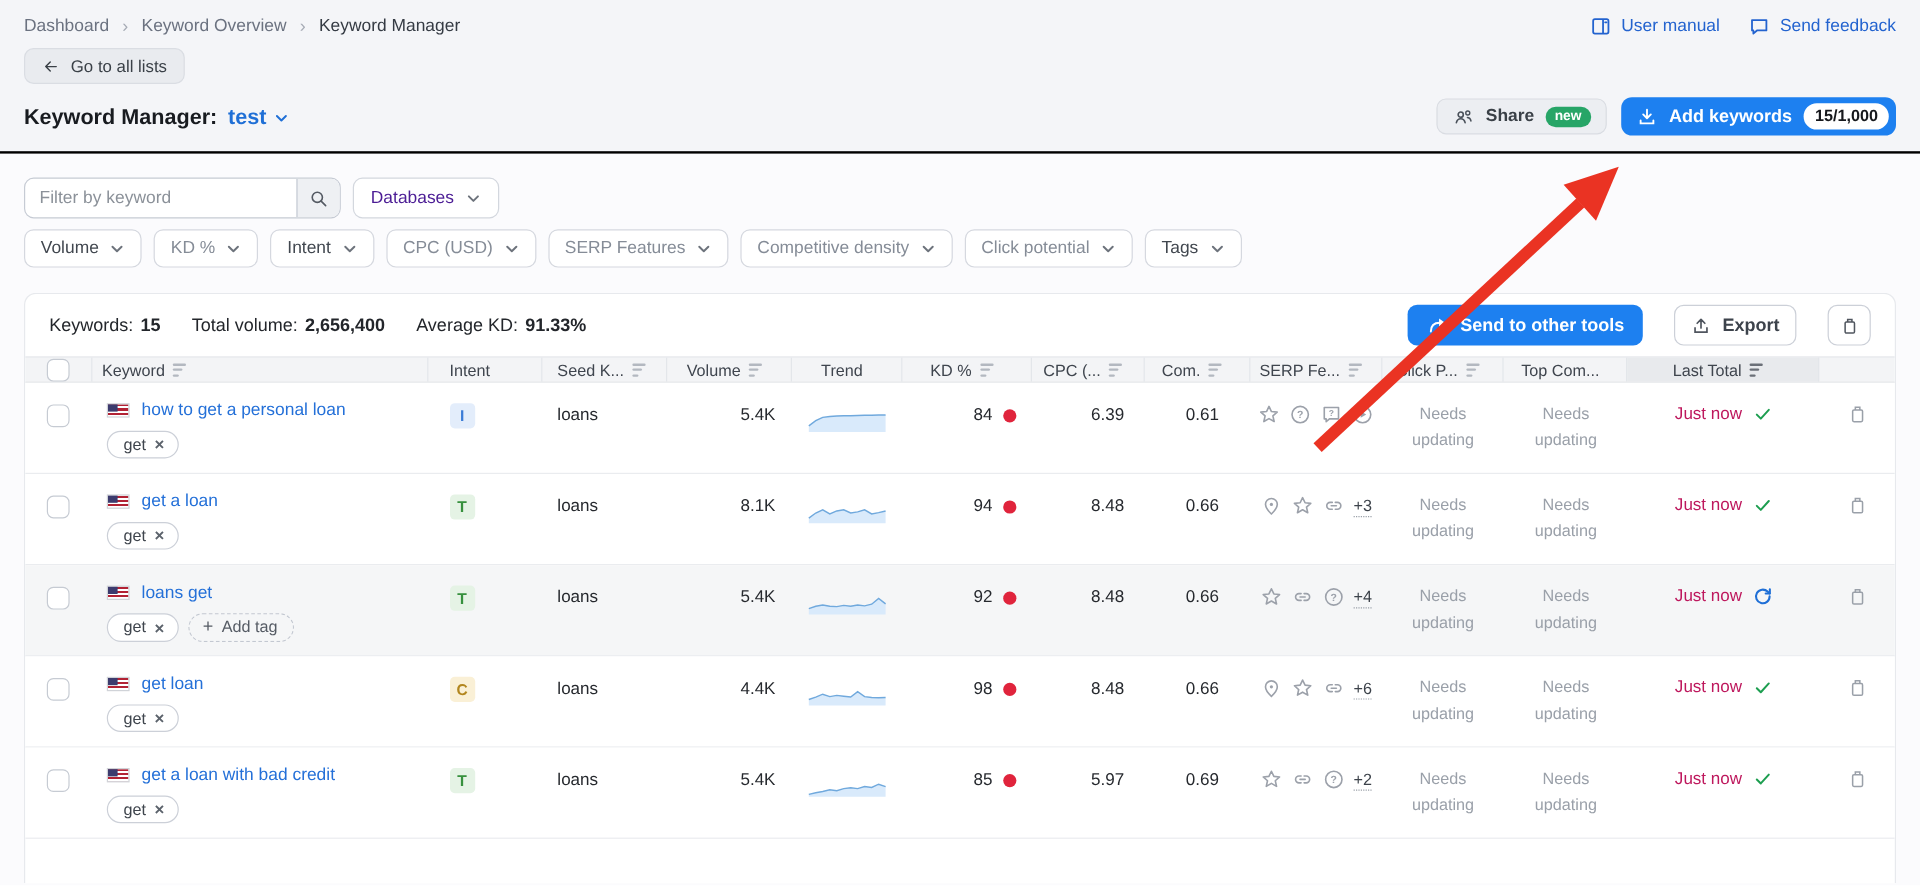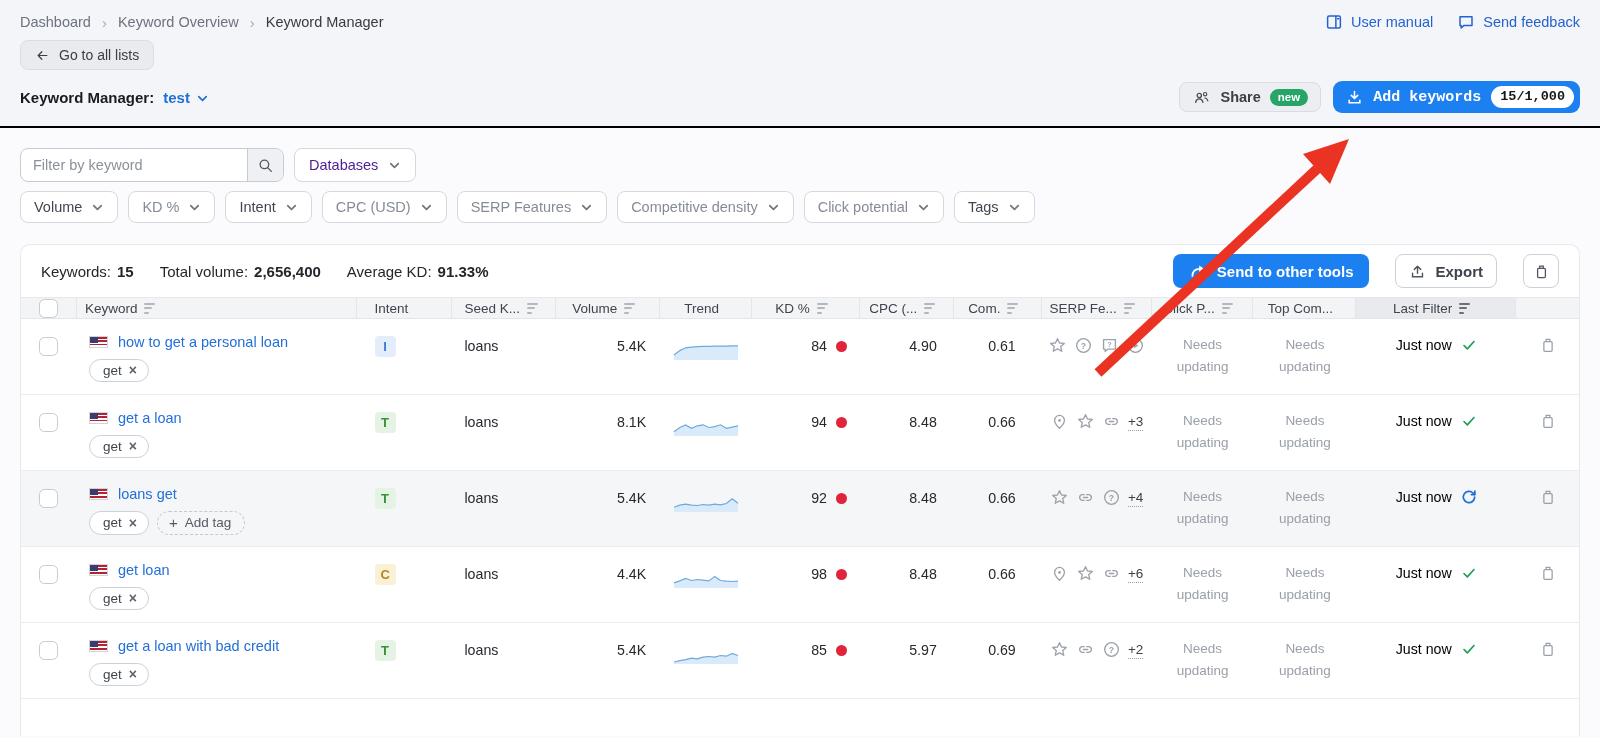--- a/index.html
+++ b/index.html
@@ -12,28 +12,28 @@
 .breadcrumb{display:flex;gap:11px;align-items:center;font-size:14.5px;color:#6b7280;}
 .breadcrumb .sep{color:#a6abb5;font-size:15px;}
 .crumb{cursor:pointer;}
 .crumb-last{color:#353b44;}
 .top-links{display:flex;gap:24px;}
 .tlink{display:flex;align-items:center;gap:8px;color:#2363cf;font-size:14.5px;font-weight:500;cursor:pointer;}
 .tlink svg{width:18px;height:18px;}
 .back-btn{margin-top:9px;display:inline-flex;align-items:center;gap:9px;background:#e9ebef;border:1px solid #dadde3;border-radius:8px;height:30px;padding:0 14px;font-size:14px;color:#3a4047;cursor:pointer;}
 .back-btn svg{width:15px;height:15px;}
 .title-row{display:flex;justify-content:space-between;align-items:center;margin-top:11px;}
-h1{margin:0;font-size:15px;font-weight:700;color:#181b20;display:flex;align-items:center;gap:9px;}
+h1{margin:0;font-size:18px;font-weight:700;color:#181b20;display:flex;align-items:center;gap:9px;}
 .list-name{color:var(--rblue);cursor:pointer;display:inline-flex;align-items:center;gap:5px;}
 .title-chev{width:15px;height:15px;color:var(--rblue);margin-top:3px;}
 .hdr-actions{display:flex;gap:12px;align-items:center;}
 .share-btn{display:inline-flex;align-items:center;gap:9px;background:#eceef2;border:1px solid #d9dce2;height:30px;padding:0 12px;border-radius:8px;font-size:14.5px;font-weight:600;color:#3a4047;cursor:pointer;}
 .share-btn svg{width:19px;height:19px;color:#4a515a;}
 .new-badge{background:#27a567;color:#fff;font-size:11.5px;font-weight:700;padding:2px 8px 3px;border-radius:999px;}
-.addkw-btn{display:inline-flex;align-items:center;gap:10px;background:var(--blue);color:#fff;height:32px;padding:0 6px 0 13px;border-radius:9px;font-size:15px;font-weight:700;border:none;cursor:pointer;font-family:Liberation Mono, monospace;}
+.addkw-btn{display:inline-flex;align-items:center;gap:10px;background:var(--blue);color:#fff;height:32px;padding:0 6px 0 13px;border-radius:9px;font-size:15px;font-weight:700;border:none;cursor:pointer;}
 .addkw-btn svg{width:17px;height:17px;}
 .quota-pill{background:#fff;color:#16181c;font-size:13.5px;font-weight:700;padding:3px 9px 4px;border-radius:999px;}
 
 .contentzone{padding:20px 20px 0;}
 .filter-row1{display:flex;gap:10px;}
 .search-box{display:flex;width:264px;height:34px;border:1px solid #c6cbd4;border-radius:8px;background:#fff;overflow:hidden;}
 .search-input{flex:1;border:none;outline:none;padding:0 12px;font-size:14.5px;color:#333;background:transparent;}
 .search-input::placeholder{color:#8b9199;}
 .search-btn{width:36px;border:none;border-left:1px solid #c6cbd4;background:#eef0f3;display:flex;align-items:center;justify-content:center;color:#545a63;cursor:pointer;}
 .search-btn svg{width:17px;height:17px;}
@@ -102,21 +102,21 @@
 .td.col-com{padding-right:26px;}
 .kd-dot{width:11px;height:11px;border-radius:50%;background:var(--dot);margin-left:9px;margin-top:4.5px;}
 .td.col-trend{padding-left:13px;padding-top:19px;}
 .serp{justify-content:center;gap:7px;padding-top:17px;align-items:center;align-items:flex-start;}
 .sicon{color:#9ca1aa;display:inline-flex;}
 .sicon svg{width:19px;height:19px;}
 .more{color:#3c424a;font-size:13.5px;text-decoration:none;border-bottom:1px dotted #9aa0a8;line-height:17px;margin-top:1px;cursor:pointer;}
 .stat2{justify-content:center;padding-top:15px;}
 .stat2 span{display:block;width:80px;text-align:center;font-size:13.5px;color:#9aa0a9;line-height:22px;}
 .last{justify-content:center;gap:9px;}
-.last .lu-txt{font-size:14.2px;color:#000000;line-height:19px;}
+.last .lu-txt{font-size:14.2px;color:#be185d;line-height:19px;}
 .lu-icon{display:inline-flex;margin-top:1px;}
 .lu-icon svg{width:16px;height:16px;}
 .lu-icon.check{color:var(--green);}
 .lu-icon.refresh{color:var(--rblue);}
 .col-del{justify-content:center;}
 .row-trash{color:#9aa0a9;cursor:pointer;display:inline-flex;}
 .row-trash svg{width:18px;height:18px;}
 .arrow-overlay{position:absolute;left:0;top:0;pointer-events:none;z-index:40;}
 </style>
 </head>
@@ -377,21 +377,21 @@
             <span class="sort">
               <i></i>
               <i></i>
               <i></i>
             </span>
           </div>
           <div class="th col-top">
             <span>Top Com...</span>
           </div>
           <div class="th col-last active">
-            <span>Last Filter</span>
+            <span>Last Total</span>
             <span class="sort">
               <i></i>
               <i></i>
               <i></i>
             </span>
           </div>
           <div class="th col-del"></div>
         </div>
       <div>
           <div class="trow">
@@ -425,21 +425,21 @@
               <svg class="spark" width="66" height="24" viewBox="0 0 66 24">
                 <path d="M1.0 16.9 L6.8 12.6 L12.6 9.8 L18.5 9.1 L24.3 8.7 L30.1 8.4 L35.9 8.4 L41.7 8.2 L47.5 8.1 L53.4 8.1 L59.2 7.9 L65.0 7.9 L65 22 L1 22 Z" fill="#d9eafb"></path>
                 <path d="M1.0 16.9 L6.8 12.6 L12.6 9.8 L18.5 9.1 L24.3 8.7 L30.1 8.4 L35.9 8.4 L41.7 8.2 L47.5 8.1 L53.4 8.1 L59.2 7.9 L65.0 7.9" fill="none" stroke="#70a9dd" stroke-width="1.2"></path>
               </svg>
             </div>
             <div class="td col-kd num">
               <span class="plain">84</span>
               <span class="kd-dot"></span>
             </div>
             <div class="td col-cpc num">
-              <span class="plain">4.90</span>
+              <span class="plain">6.39</span>
             </div>
             <div class="td col-com num">
               <span class="plain">0.61</span>
             </div>
             <div class="td col-serp serp">
               <span class="sicon">
                 <svg viewBox="0 0 24 24">
                   <path d="M12 3.4l2.6 5.4 6 .6-4.5 4 1.3 5.9-5.4-3.1-5.4 3.1 1.3-5.9-4.5-4 6-.6z" fill="none" stroke="currentColor" stroke-width="1.7" stroke-linejoin="round"></path>
                 </svg>
               </span>

